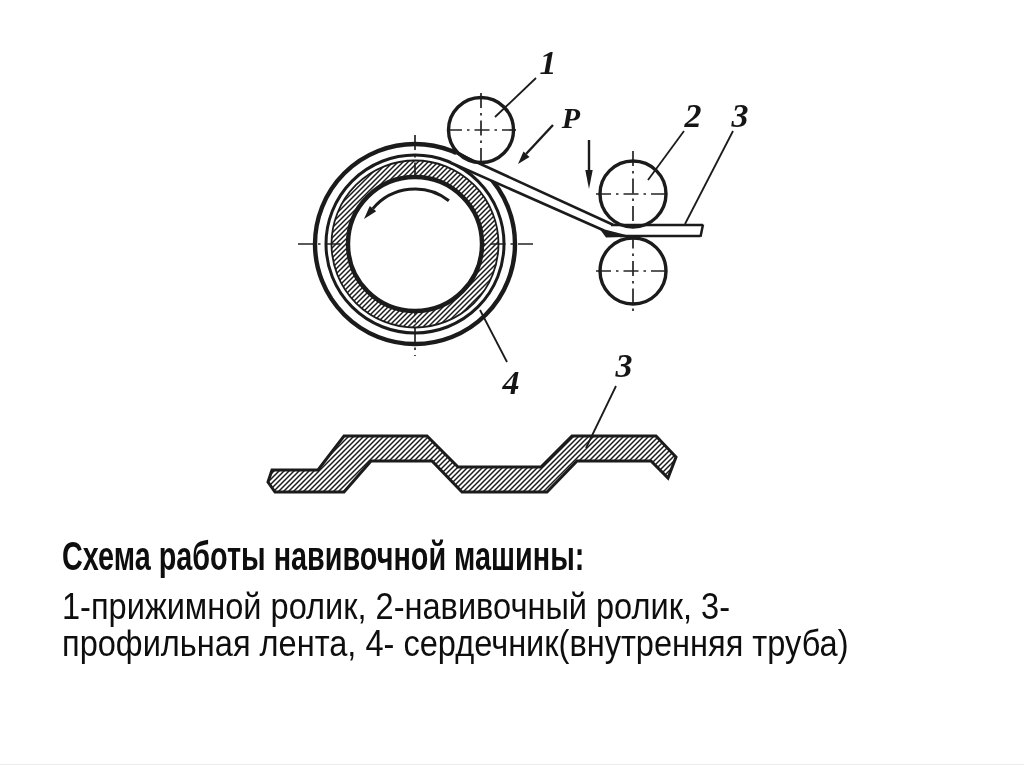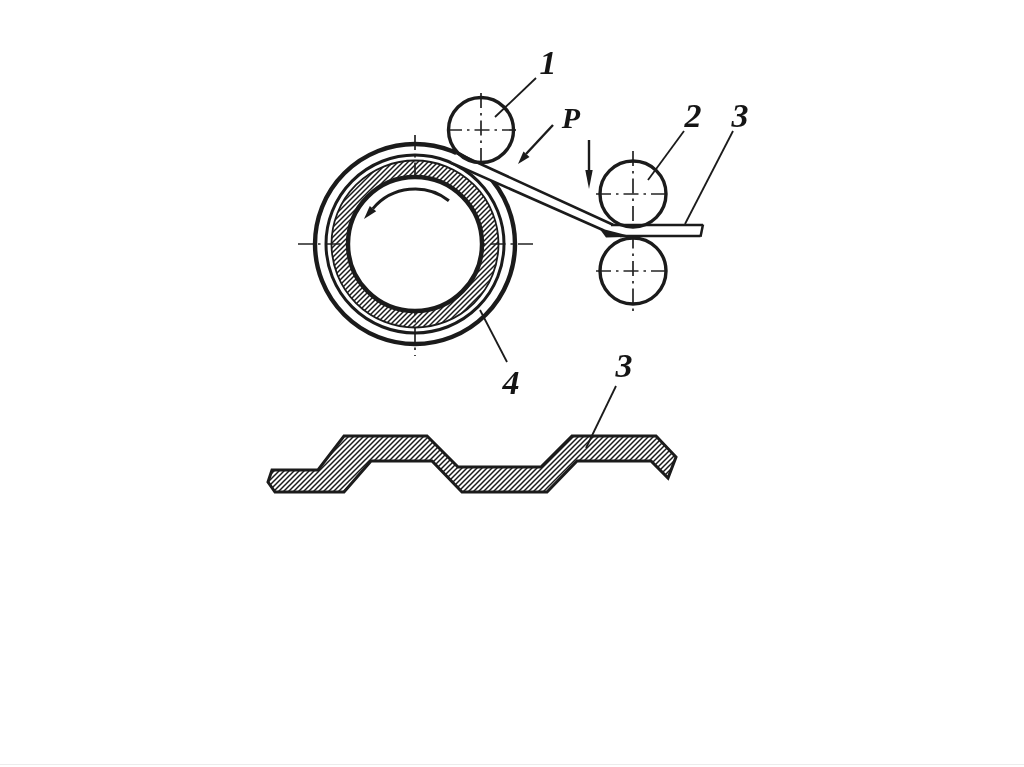--- a/index.html
+++ b/index.html
@@ -92,15 +92,22 @@
       <text class="num-label" x="624" y="377">3</text>
     </g>
 
     <g>
       <path d="M272,470 L318,470 L344,436 L427,436 L458,467 L541,467 L572,436 L656,436 L676,457
                L668,478
                L651,461 L577,461 L547,492 L462,492 L432,461 L371,461 L344,492 L275,492 L268,482 Z" fill="url(#hatch)" stroke="#1b1b1b" stroke-width="3" stroke-linejoin="miter"></path>
     </g>
   </svg>
 
+  <div class="caption">
+    <div class="caption-title">Схема работы навивочной машины:</div>
+    <div class="caption-body">
+      <div>1-прижимной ролик, 2-навивочный ролик, 3-</div>
+      <div>профильная лента, 4- сердечник(внутренняя труба)</div>
+    </div>
+  </div>
 
   <div class="bottom-line" style="background: rgb(236, 236, 236);"></div>
 </div>
 
 </body></html>

